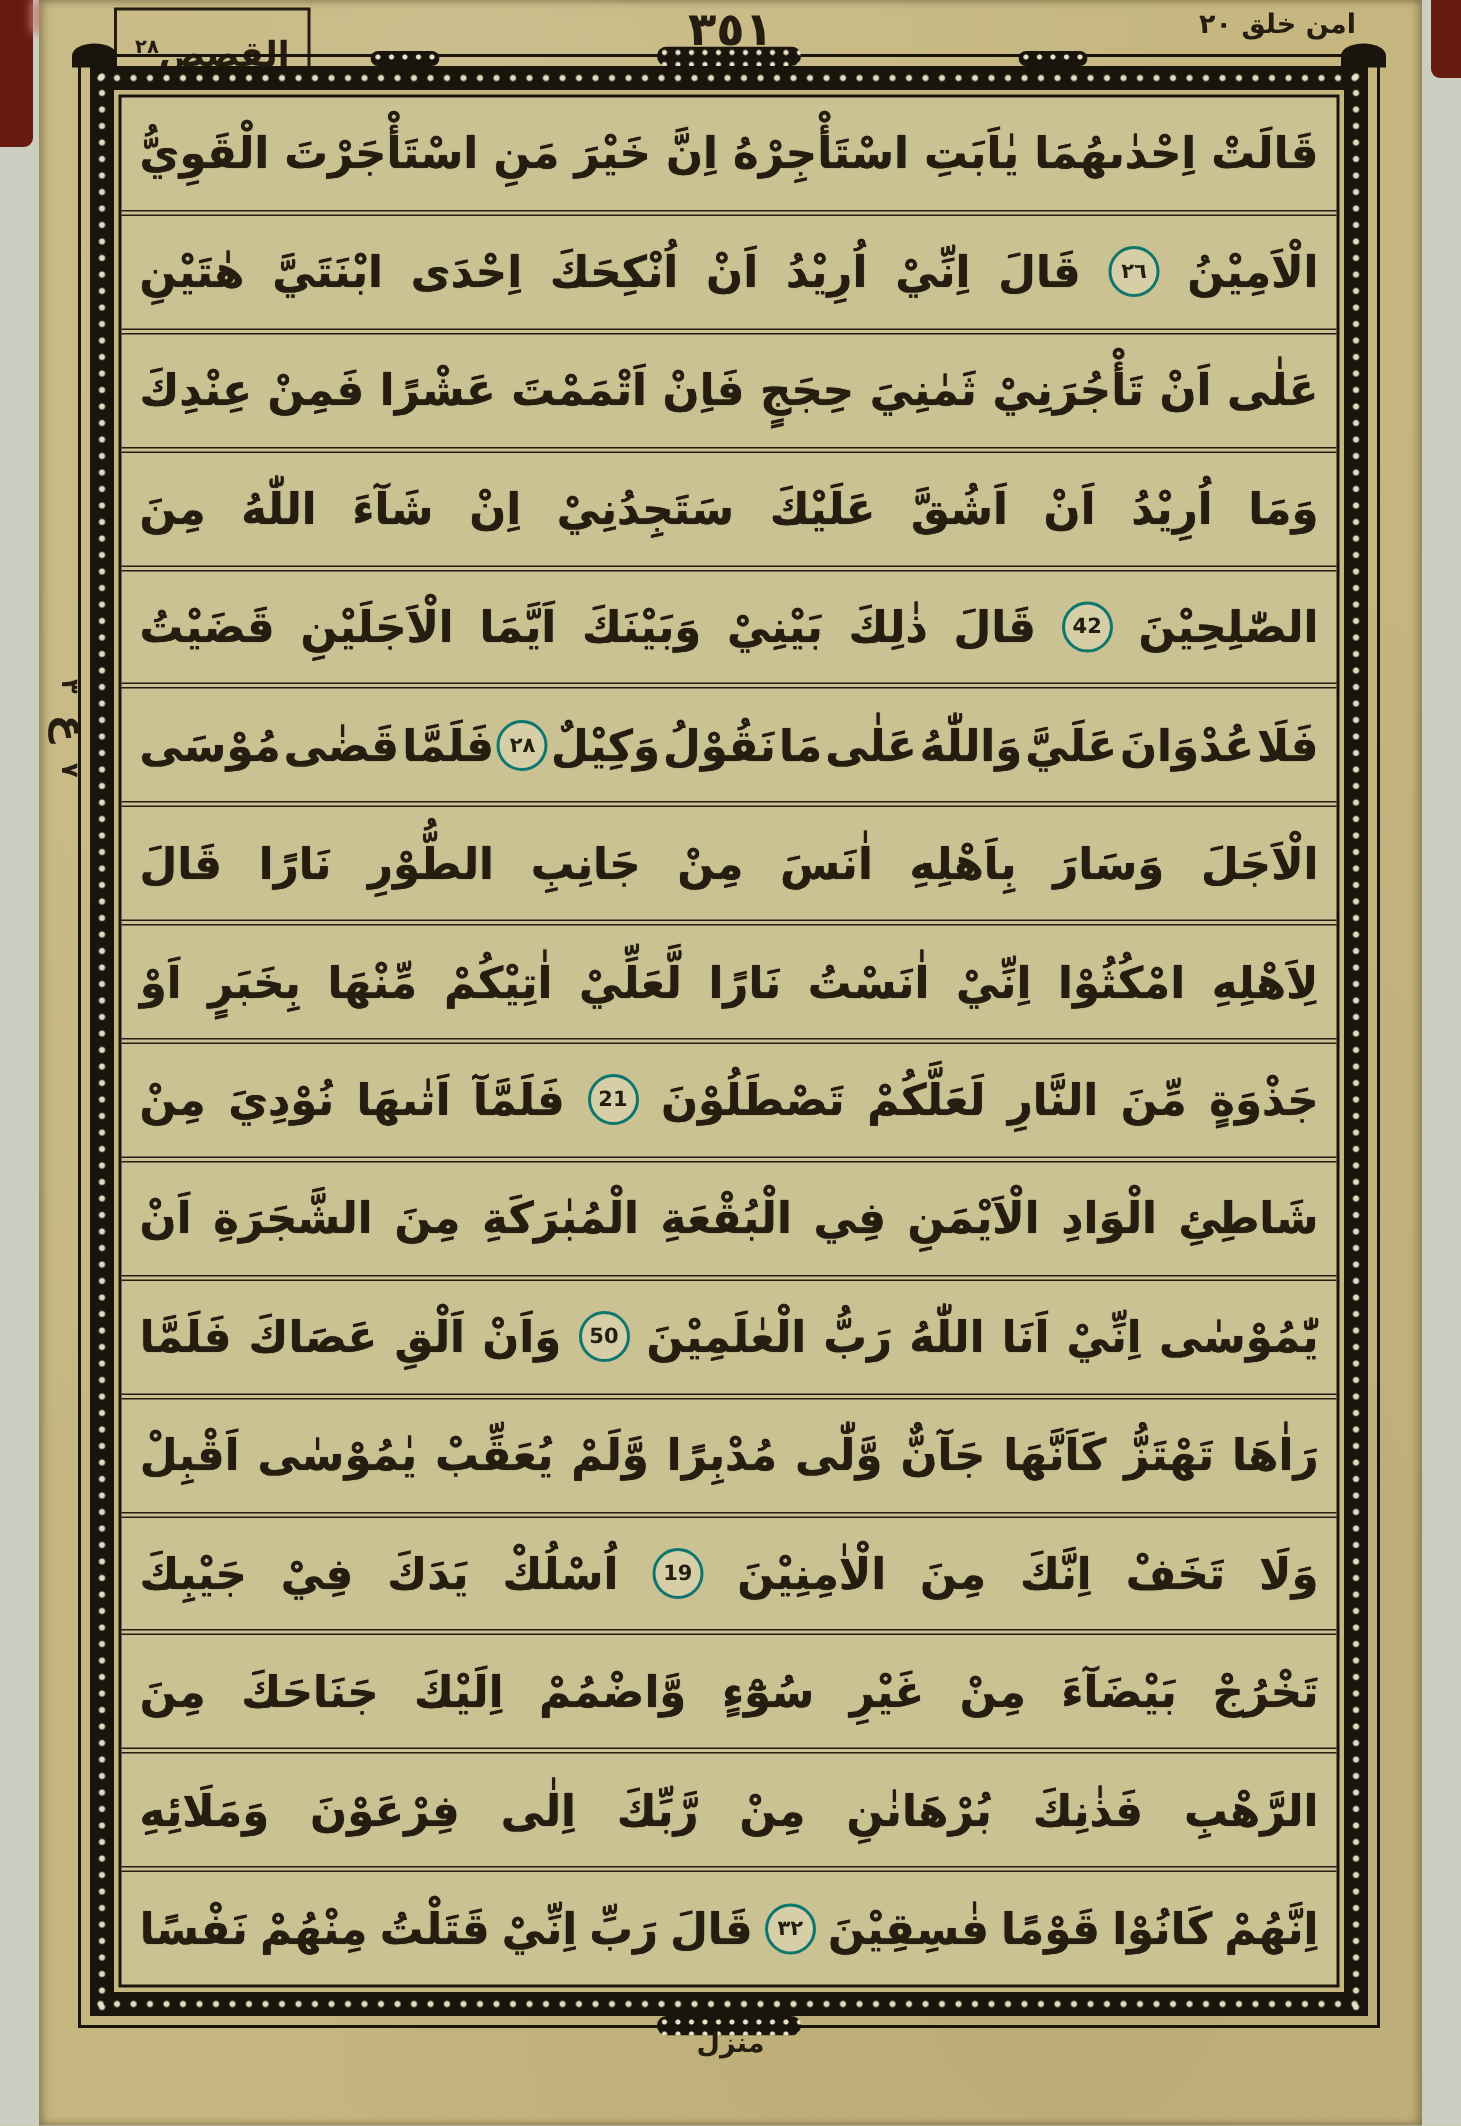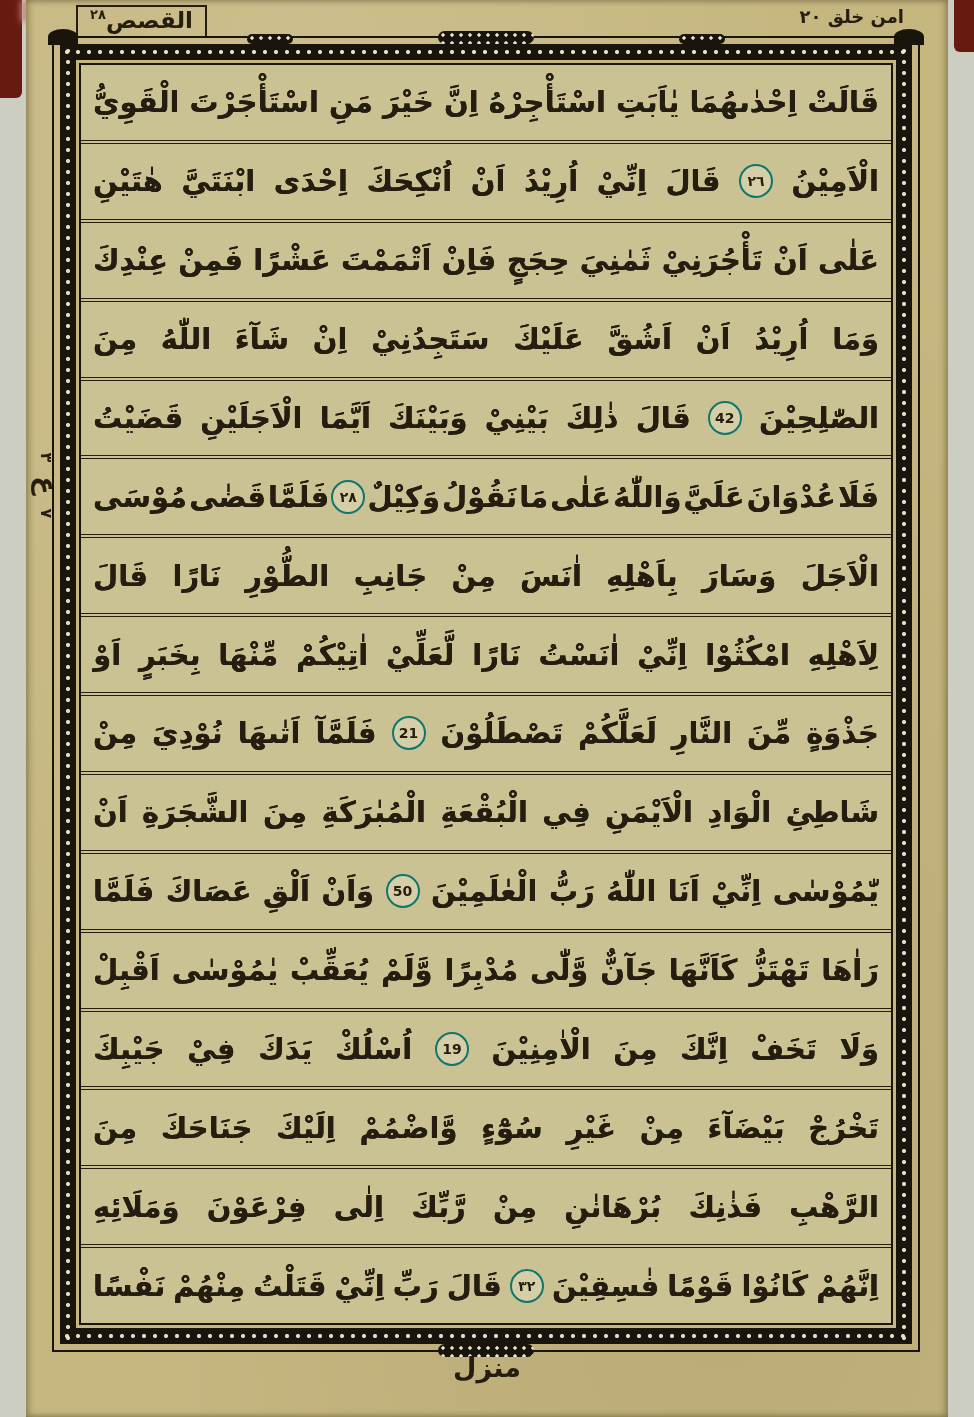--- a/index.html
+++ b/index.html
@@ -28,21 +28,21 @@
       #c6b781;
     box-shadow:inset 3px 0 6px rgba(60,45,15,.35), inset -3px 0 6px rgba(60,45,15,.35);
   }
 
   
   .hdr{position:absolute;top:0;left:0;right:0;height:40px;color:#241d10;}
   .hdr-juz{position:absolute;right:44px;top:6px;font-size:18px;font-weight:700;letter-spacing:-1px;}
   .hdr-page{position:absolute;left:0;right:0;top:2px;text-align:center;font-size:31px;font-weight:700;}
   .hdr-surah{
     position:absolute;left:50px;top:5px;
-    border:2px solid #241d10;padding:1px 12px 3px 12px;
+    border:2px solid #241d10;padding:18px 12px 3px 12px;
     font-size:23px;font-weight:700;line-height:1.1;
   }
   .hdr-surah sup{font-size:13px;vertical-align:super;}
 
   
   .frame{position:absolute;left:34px;top:44px;width:852px;height:1300px;}
   .outerline{position:absolute;inset:-8px;border:2px solid #1a150c;}
   .band{position:absolute;inset:0;background:#1a150c;}
   .orn{position:absolute;opacity:.95;}
   .orn-h{
@@ -93,41 +93,42 @@
   .ruku{
     position:absolute;left:8px;top:448px;width:26px;
     display:flex;flex-direction:column;align-items:center;gap:3px;color:#241d10;
   }
   .ruku .r-num{font-size:16px;font-weight:700;transform:rotate(90deg);}
   .ruku .r-ain{font-size:27px;font-weight:700;transform:rotate(90deg);}
 
   
   .catchword{
     position:absolute;left:0;right:0;top:1352px;text-align:center;
-    font-size:27px;font-weight:700;color:#241d10;
+    font-size:18px;font-weight:700;color:#241d10;
   }
 </style>
 </head>
 <body>
 
 <div class="scan">
 
   <div class="edge edge-left"></div>
   <div class="edge edge-right"></div>
   <div class="cover cover-tl"></div>
   <div class="cover cover-tr"></div>
   <div class="smudge"></div>
 
   <div class="paper">
 
     <div class="hdr">
       <div class="hdr-juz">
         <span>امن خلق</span>
         <span>٢٠</span>
       </div>
+      <div class="hdr-page">٣٥١</div>
       <div class="hdr-surah">
         <span>القصص</span><sup>٢٨</sup>
       </div>
     </div>
 
     <div class="frame">
       <div class="outerline"></div>
       <div class="band">
         <div class="orn orn-h orn-top"></div>
         <div class="orn orn-h orn-bot"></div>

